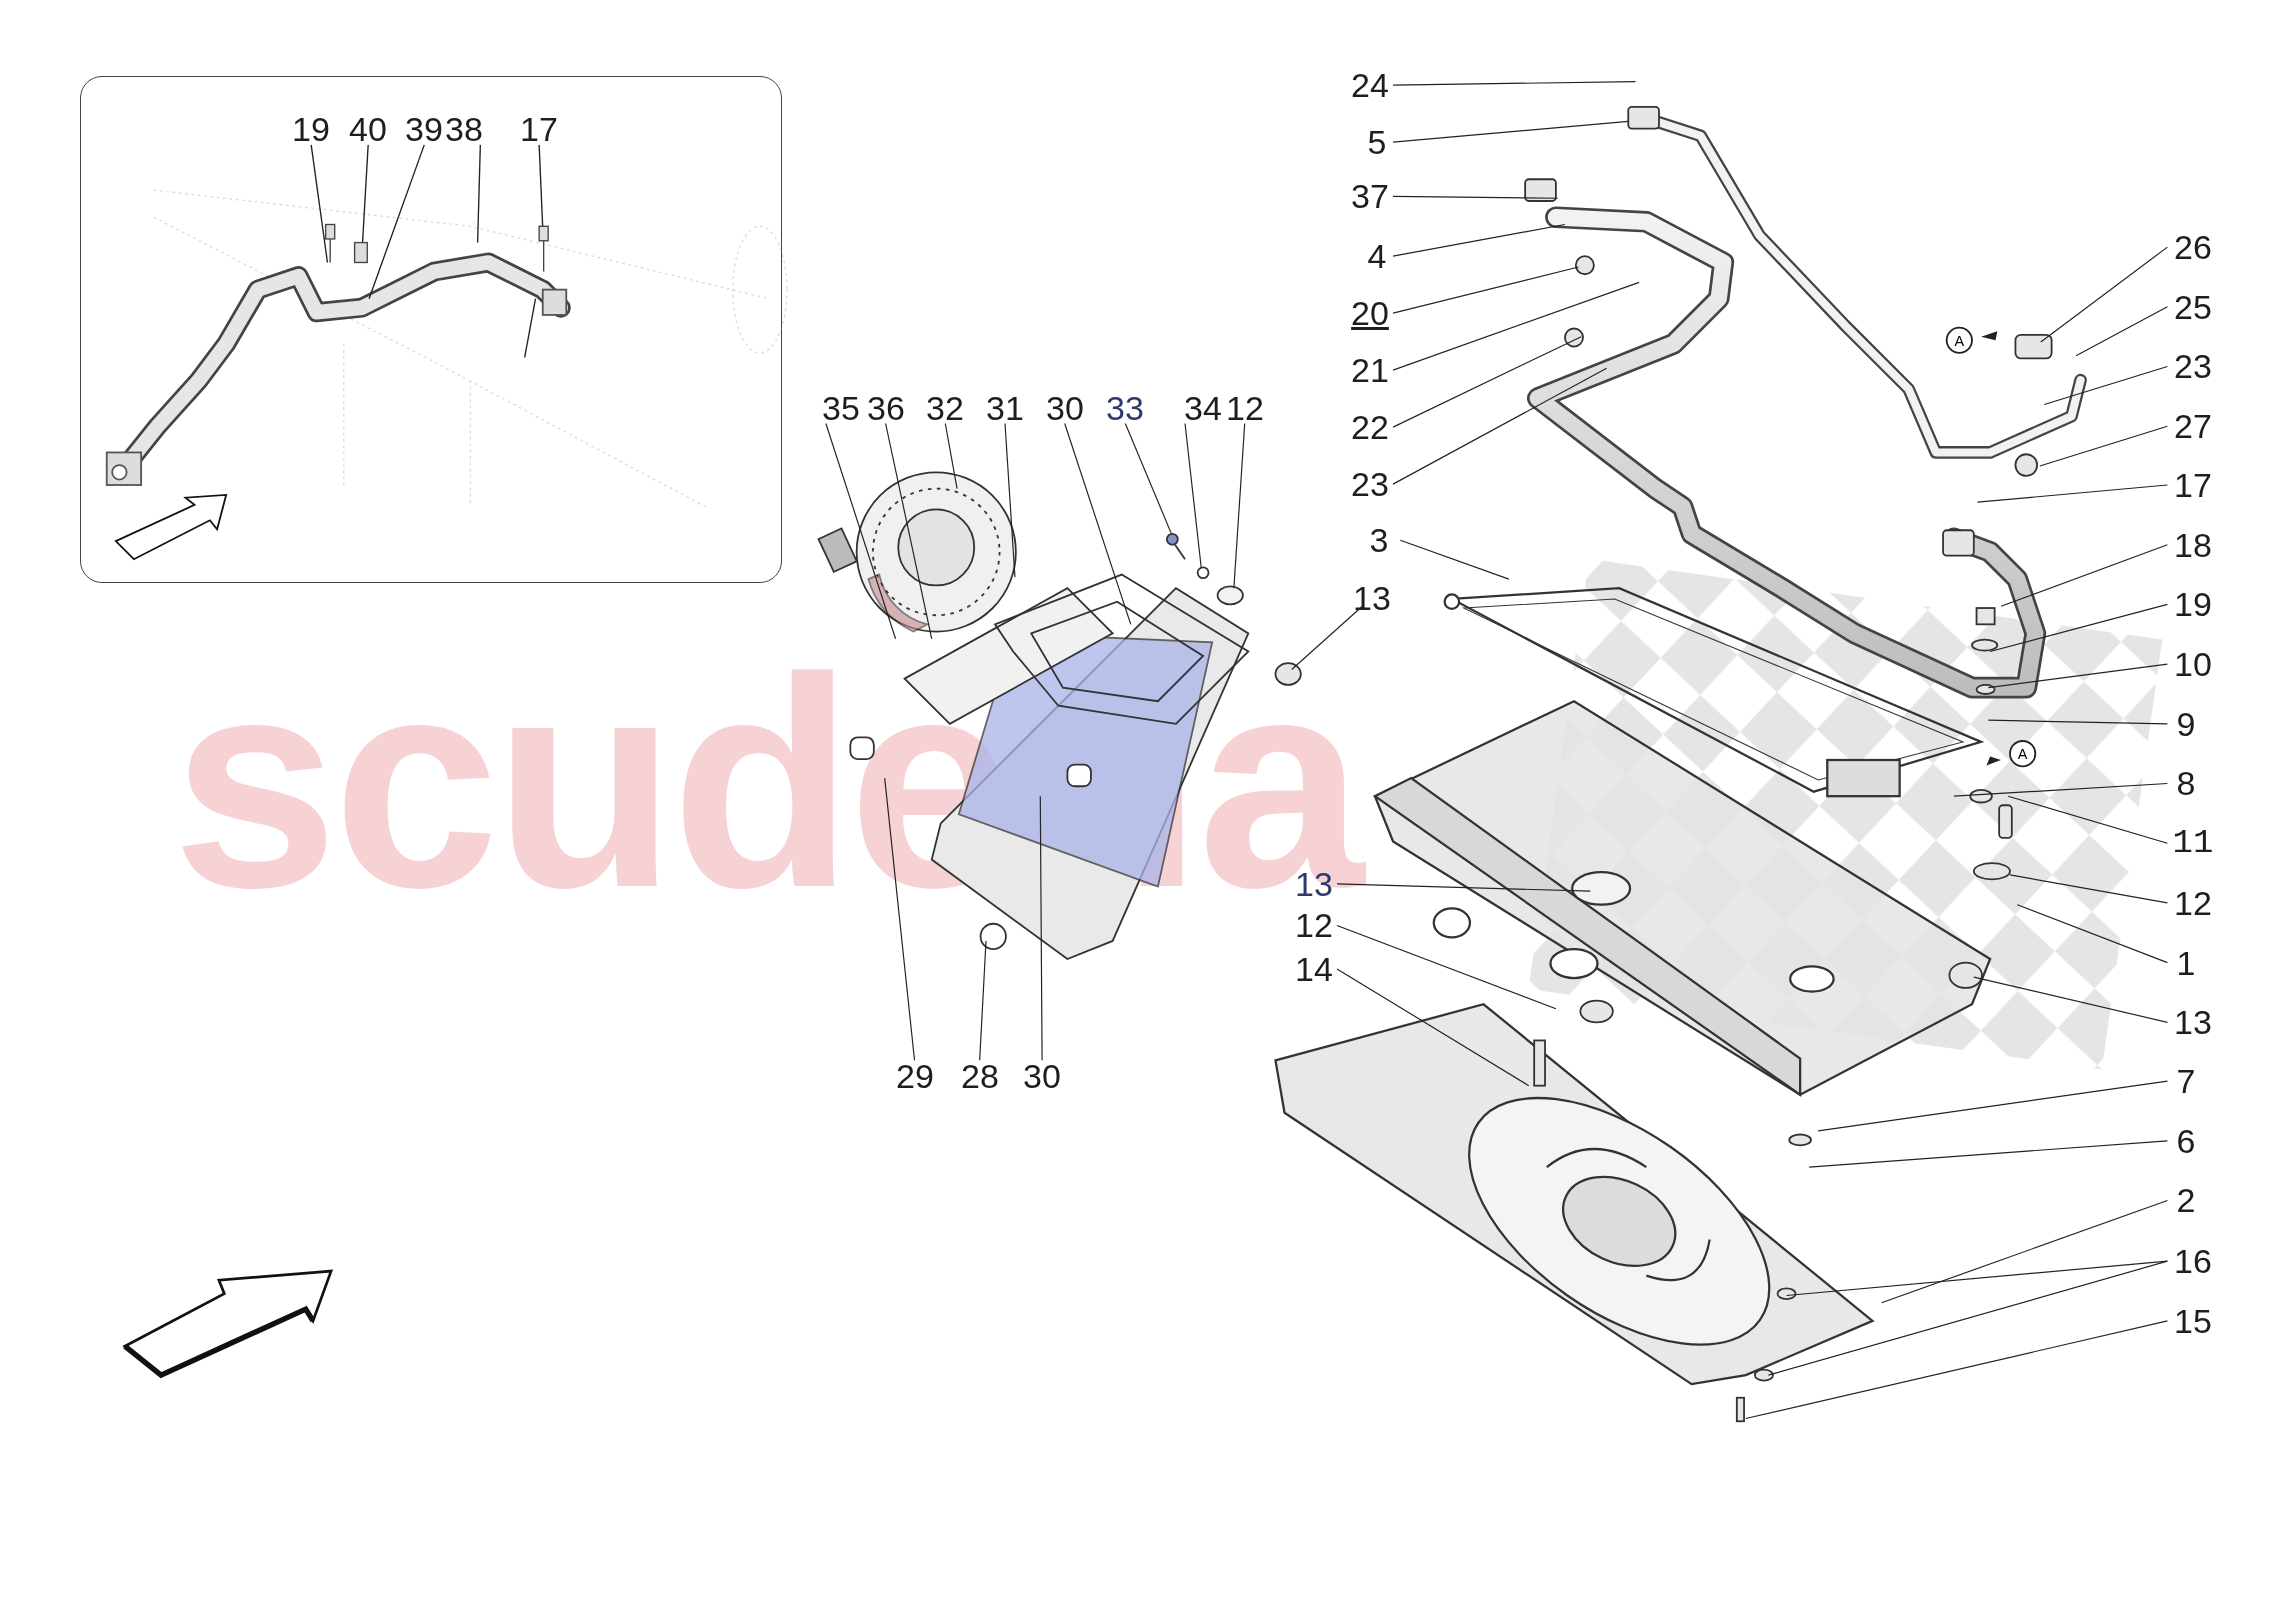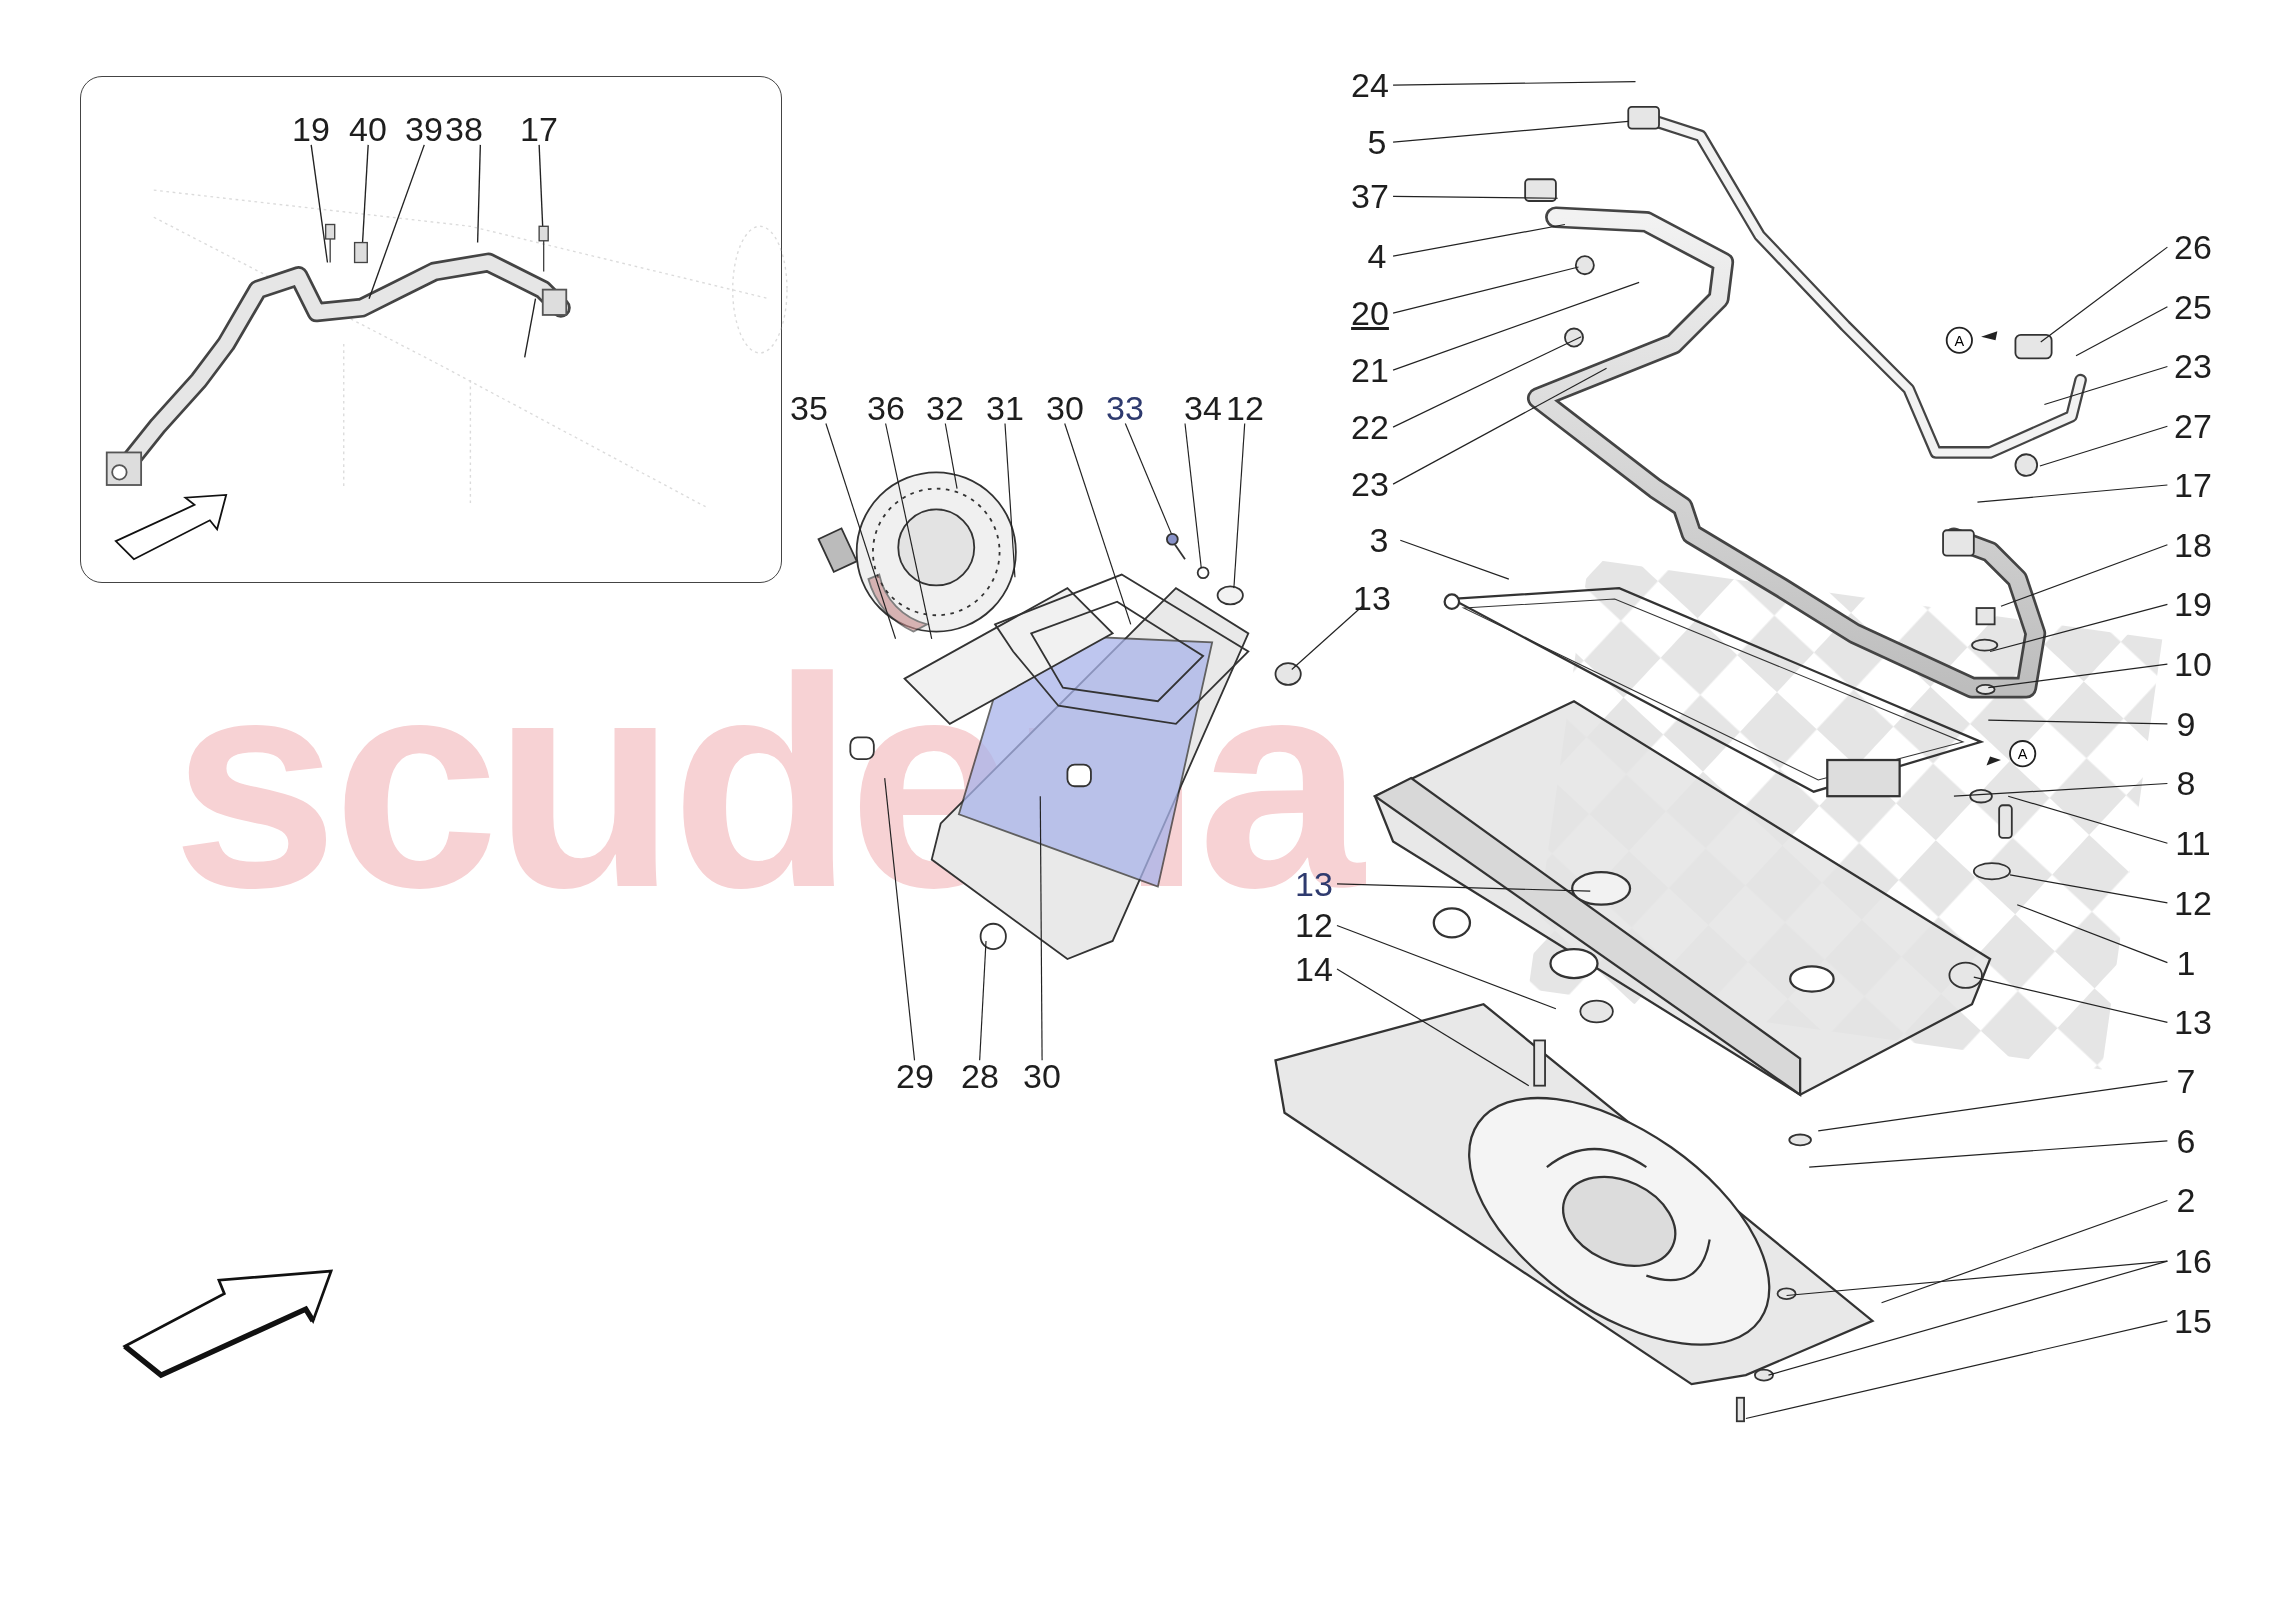--- a/index.html
+++ b/index.html
@@ -202,21 +202,21 @@
     <path d="M138 1488 L248 1430 L242 1415 L366 1405 L346 1460 L338 1447 L178 1520 Z" fill="#fff" stroke="#111" stroke-width="3"></path>
     <path d="M138 1488 L178 1520 L338 1447 L346 1460" fill="none" stroke="#111" stroke-width="6"></path>
   </svg>
 
   <div id="labels">
       <div class="lbl" style="left: 311px; top: 129px;">19</div>
       <div class="lbl" style="left: 368px; top: 129px;">40</div>
       <div class="lbl" style="left: 424px; top: 129px;">39</div>
       <div class="lbl" style="left: 464px; top: 129px;">38</div>
       <div class="lbl" style="left: 539px; top: 129px;">17</div>
-      <div class="lbl" style="left: 809px; top: 408px; text-align: right;">35</div>
+      <div class="lbl" style="left: 841px; top: 408px; text-align: right;">35</div>
       <div class="lbl" style="left: 886px; top: 408px;">36</div>
       <div class="lbl" style="left: 945px; top: 408px;">32</div>
       <div class="lbl" style="left: 1005px; top: 408px;">31</div>
       <div class="lbl" style="left: 1065px; top: 408px;">30</div>
       <div class="lbl blue" style="left: 1125px; top: 408px;">33</div>
       <div class="lbl" style="left: 1167px; top: 408px; margin-left: 36px;">34</div>
       <div class="lbl" style="left: 1245px; top: 408px;">12</div>
       <div class="lbl" style="left: 1372px; top: 598px;">13</div>
       <div class="lbl" style="left: 915px; top: 1076px;">29</div>
       <div class="lbl" style="left: 980px; top: 1076px;">28</div>
@@ -236,21 +236,21 @@
       <div class="lbl" style="left: 2193px; top: 247px;">26</div>
       <div class="lbl" style="left: 2193px; top: 307px;">25</div>
       <div class="lbl" style="left: 2193px; top: 366px;">23</div>
       <div class="lbl" style="left: 2193px; top: 426px;">27</div>
       <div class="lbl" style="left: 2193px; top: 485px;">17</div>
       <div class="lbl" style="left: 2193px; top: 545px;">18</div>
       <div class="lbl" style="left: 2193px; top: 604px;">19</div>
       <div class="lbl" style="left: 2193px; top: 664px;">10</div>
       <div class="lbl" style="left: 2186px; top: 724px;">9</div>
       <div class="lbl" style="left: 2186px; top: 783px;">8</div>
-      <div class="lbl" style="left: 2193px; top: 843px;">11</div>
+      <div class="lbl" style="left: 2193px; top: 843px; font-family: Liberation Mono, monospace;">11</div>
       <div class="lbl" style="left: 2193px; top: 903px;">12</div>
       <div class="lbl" style="left: 2186px; top: 963px;">1</div>
       <div class="lbl" style="left: 2193px; top: 1022px;">13</div>
       <div class="lbl" style="left: 2186px; top: 1081px;">7</div>
       <div class="lbl" style="left: 2186px; top: 1141px;">6</div>
       <div class="lbl" style="left: 2186px; top: 1200px;">2</div>
       <div class="lbl" style="left: 2193px; top: 1261px;">16</div>
       <div class="lbl" style="left: 2193px; top: 1321px;">15</div>
     </div>
 </div>

